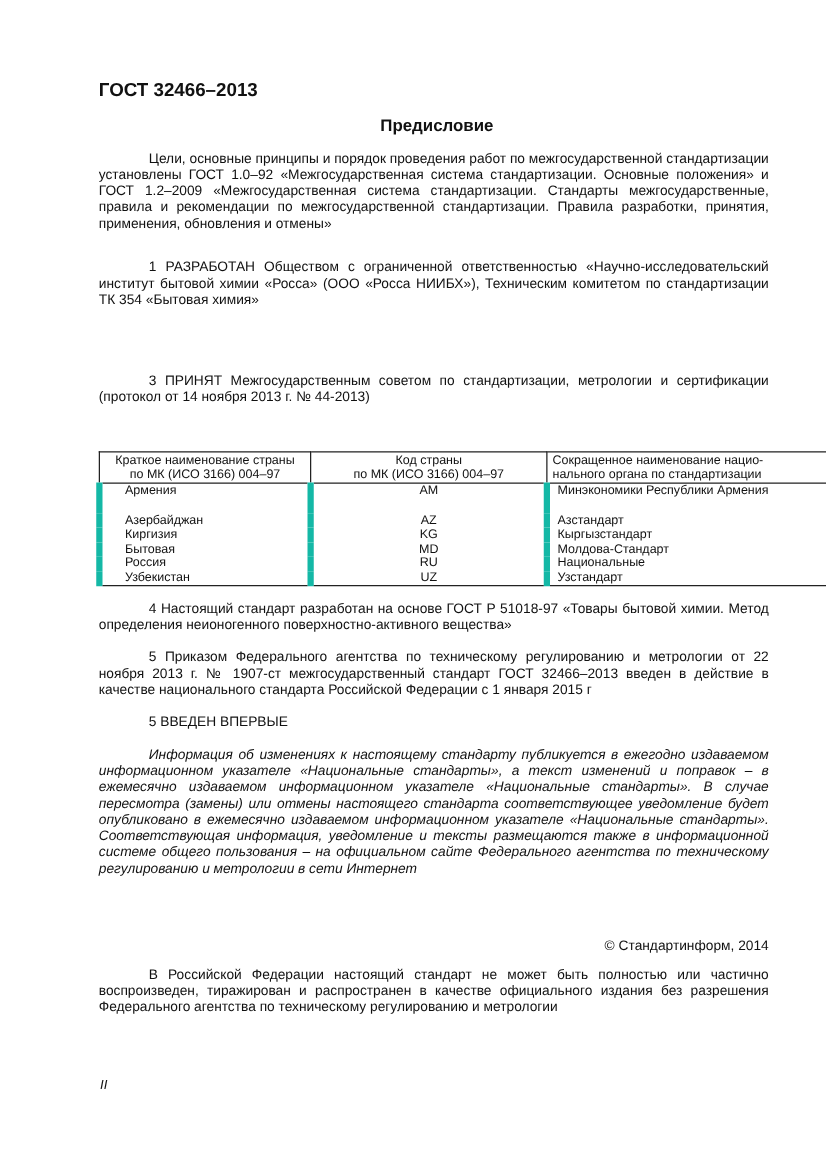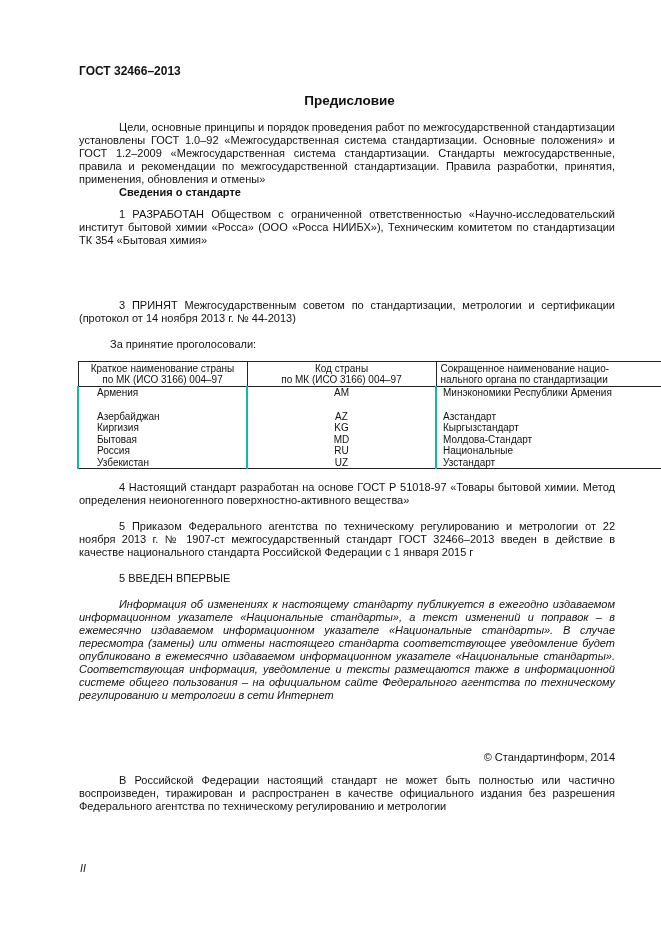--- a/index.html
+++ b/index.html
@@ -1,56 +1,54 @@
 <!DOCTYPE html>
 <html><head>
 <meta charset="utf-8">
 <style>
   html, body { margin: 0; padding: 0; background: #ffffff; }
   body { width: 661px; height: 936px; position: relative; overflow: hidden;
          font-family: "Liberation Sans", sans-serif; color: #111; font-size: 10.6px; }
   .page { position: absolute; left: 0; top: 0; width: 661px; height: 936px; }
   .abs { position: absolute; }
-  .doc-code { left: 79px; top: 64px; font-weight: bold; font-size: 12px; }
+  .doc-code { left: 79px; top: 64px; font-weight: bold; font-size: 15px; }
   .title { left: 0; width: 661px; top: 93px; text-align: center; font-weight: bold; font-size: 13.5px; padding-left: 38px; box-sizing: border-box; }
   .para { left: 79px; width: 536px; text-align: justify; line-height: 13px; font-size: 11px; }
   .para .ind { display: inline-block; width: 40px; }
   .bold { font-weight: bold; }
   .italic { font-style: italic; }
   .right { text-align: right; }
   table.voters { position: absolute; left: 77px; top: 361px; width: 588px; border-collapse: collapse; font-size: 10px; }
   table.voters th { font-weight: normal; border: 1px solid #222; padding: 1px 4px; line-height: 11px; text-align: center; vertical-align: top; }
   table.voters th.c3 { text-align: left; }
-  table.voters td { border-left: 2px solid #14b8a6; border-right: 1px solid #222; padding: 0 4px; line-height: 11.6px; vertical-align: top; }
+  table.voters td { border-left: 5px solid #14b8a6; border-right: 1px solid #222; padding: 0 4px; line-height: 11.6px; vertical-align: top; }
   table.voters tr.last td { border-bottom: 1px solid #222; }
   table.voters td.c1 { padding-left: 18px; }
   table.voters td.c2 { text-align: center; }
   table.voters td.c3 { padding-left: 6px; }
   .c1w { width: 160px; } .c2w { width: 180px; }
   .pagenum { left: 80px; top: 862px; font-size: 10.6px; font-style: italic; }
 </style>
 </head>
 <body>
 
 <div class="page">
 
   <div class="abs doc-code">ГОСТ 32466–2013</div>
 
   <div class="abs title">Предисловие</div>
 
   <div class="abs para" style="top:121px;"><span class="ind"></span><span>Цели, основные принципы и порядок проведения работ по межгосударственной стандартизации установлены ГОСТ 1.0–92 «Межгосударственная система стандартизации. Основные положения» и ГОСТ 1.2–2009 «Межгосударственная система стандартизации. Стандарты межгосударственные, правила и рекомендации по межгосударственной стандартизации. Правила разработки, принятия, применения, обновления и отмены»</span></div>
 
-  <div class="abs para bold" style="top:186px; padding-left:40px; box-sizing:border-box;">Сведения о стандарте</div>
 
   <div class="abs para" style="top:208px;"><span class="ind"></span><span>1 РАЗРАБОТАН Обществом с ограниченной ответственностью «Научно-исследовательский институт бытовой химии «Росса» (ООО «Росса НИИБХ»), Техническим комитетом по стандартизации ТК 354 «Бытовая химия»</span></div>
 
 
   <div class="abs para" style="top:299px;"><span class="ind"></span><span>3 ПРИНЯТ Межгосударственным  советом по стандартизации, метрологии и сертификации (протокол от 14 ноября 2013 г. № 44-2013)</span></div>
 
-  <div class="abs para" style="top:338px; padding-left:31px; box-sizing:border-box;">За принятие проголосовали:</div>
 
   <table class="voters">
     <thead>
       <tr>
         <th class="c1w"><span>Краткое наименование страны</span><br><span>по МК (ИСО 3166) 004–97</span></th>
         <th class="c2w"><span>Код страны</span><br><span>по МК (ИСО 3166) 004–97</span></th>
         <th class="c3"><span>Сокращенное наименование нацио-</span><br><span>нального органа по стандартизации</span></th>
       </tr>
     </thead>
     <tbody>

